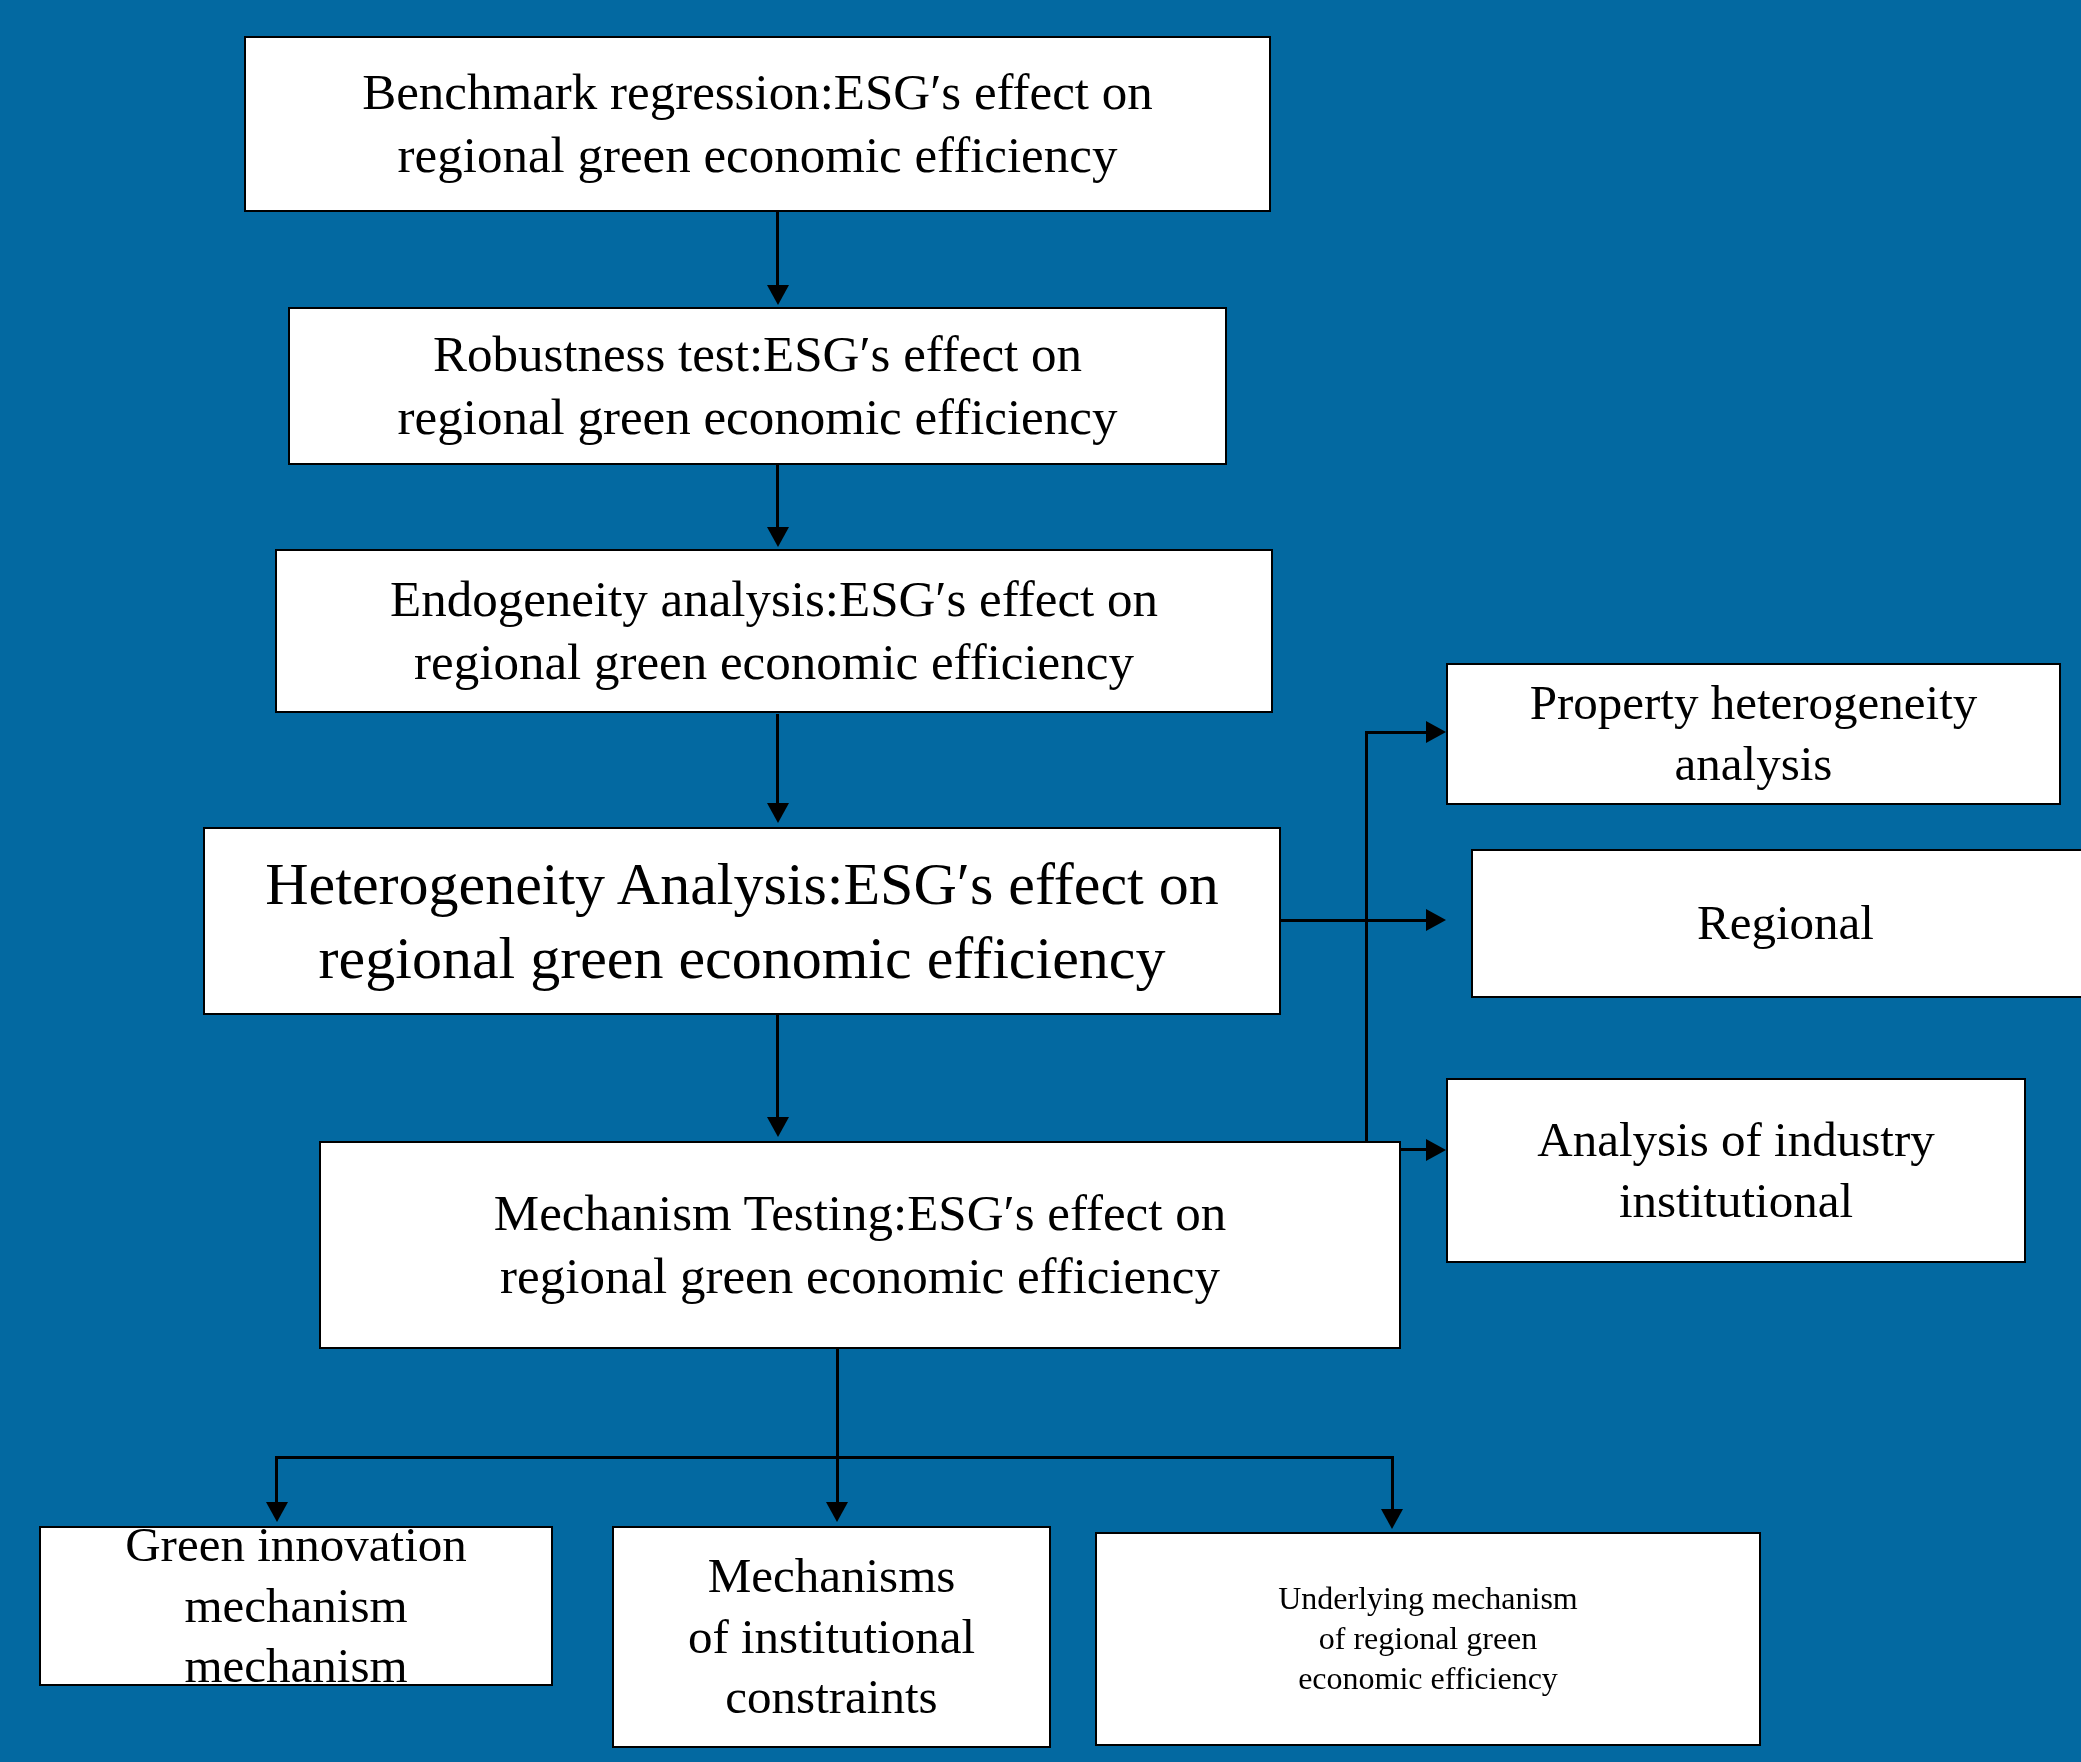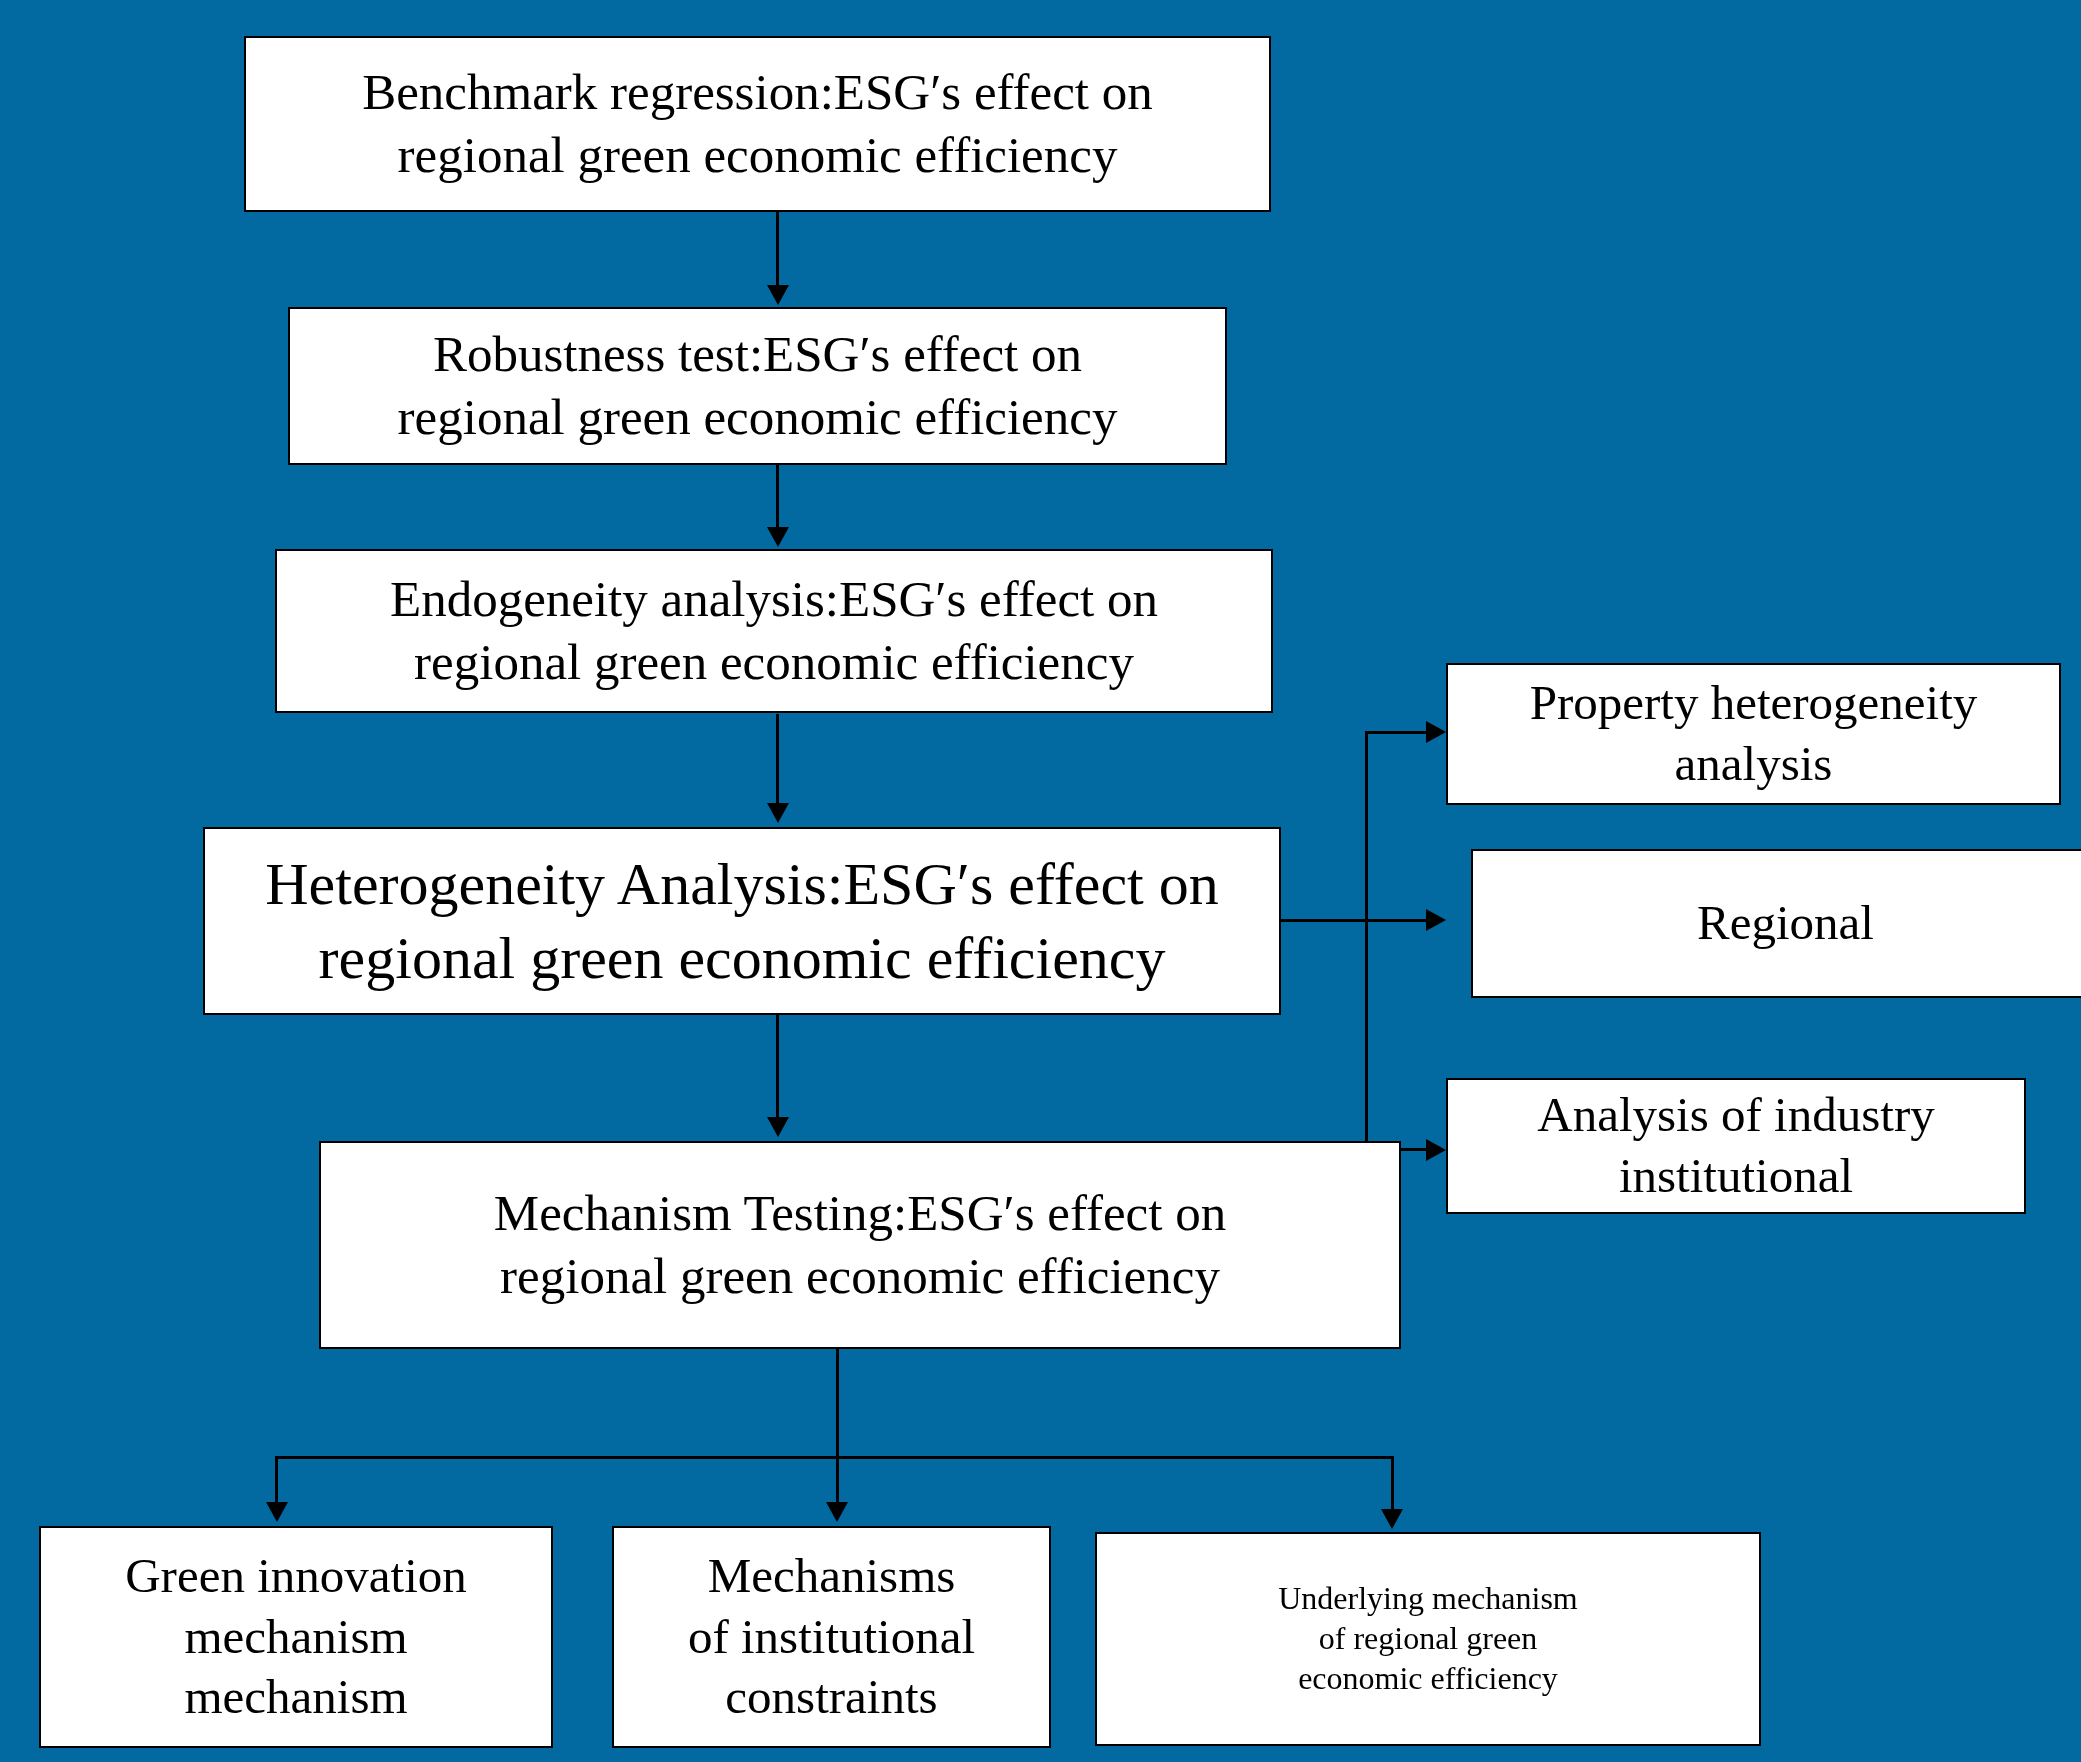--- a/index.html
+++ b/index.html
@@ -36,23 +36,23 @@
   }
   
   #node-benchmark   { left: 244px; top: 36px;   width: 1027px; height: 176px; font-size: 51px; }
   #node-robustness  { left: 288px; top: 307px;  width: 939px; height: 158px; font-size: 51px; }
   #node-endogeneity { left: 275px; top: 549px;  width: 998px; height: 164px; font-size: 51px; }
   #node-heterogeneity { left: 203px; top: 827px; width: 1078px; height: 188px; font-size: 60px; }
   #node-mechanism   { left: 319px; top: 1141px; width: 1082px; height: 208px; font-size: 51px; }
   
   #node-property-het { left: 1446px; top: 663px;  width: 615px; height: 142px; font-size: 49px; }
   #node-regional-het { left: 1446px; top: 849px; width: 629px; height: 149px; font-size: 49px; margin-left: 25px; }
-  #node-industry-het { left: 1446px; top: 1078px; width: 580px; height: 136px; font-size: 49px; }
+  #node-industry-het { left: 1446px; top: 1078px; width: 580px; height: 185px; font-size: 49px; }
   
-  #node-green-innovation { left: 39px;   top: 1526px; width: 514px; height: 222px; font-size: 49px; }
+  #node-green-innovation { left: 39px;   top: 1526px; width: 514px; height: 160px; font-size: 49px; }
   #node-institutional    { left: 612px;  top: 1526px; width: 439px; height: 222px; font-size: 49px; }
   #node-underlying       { left: 1095px; top: 1532px; width: 666px; height: 214px; font-size: 32px; }
 
   
   .vline, .hline {
     position: absolute;
     background: #000000;
     z-index: 1;
   }
   .vline { width: 2.5px; }

